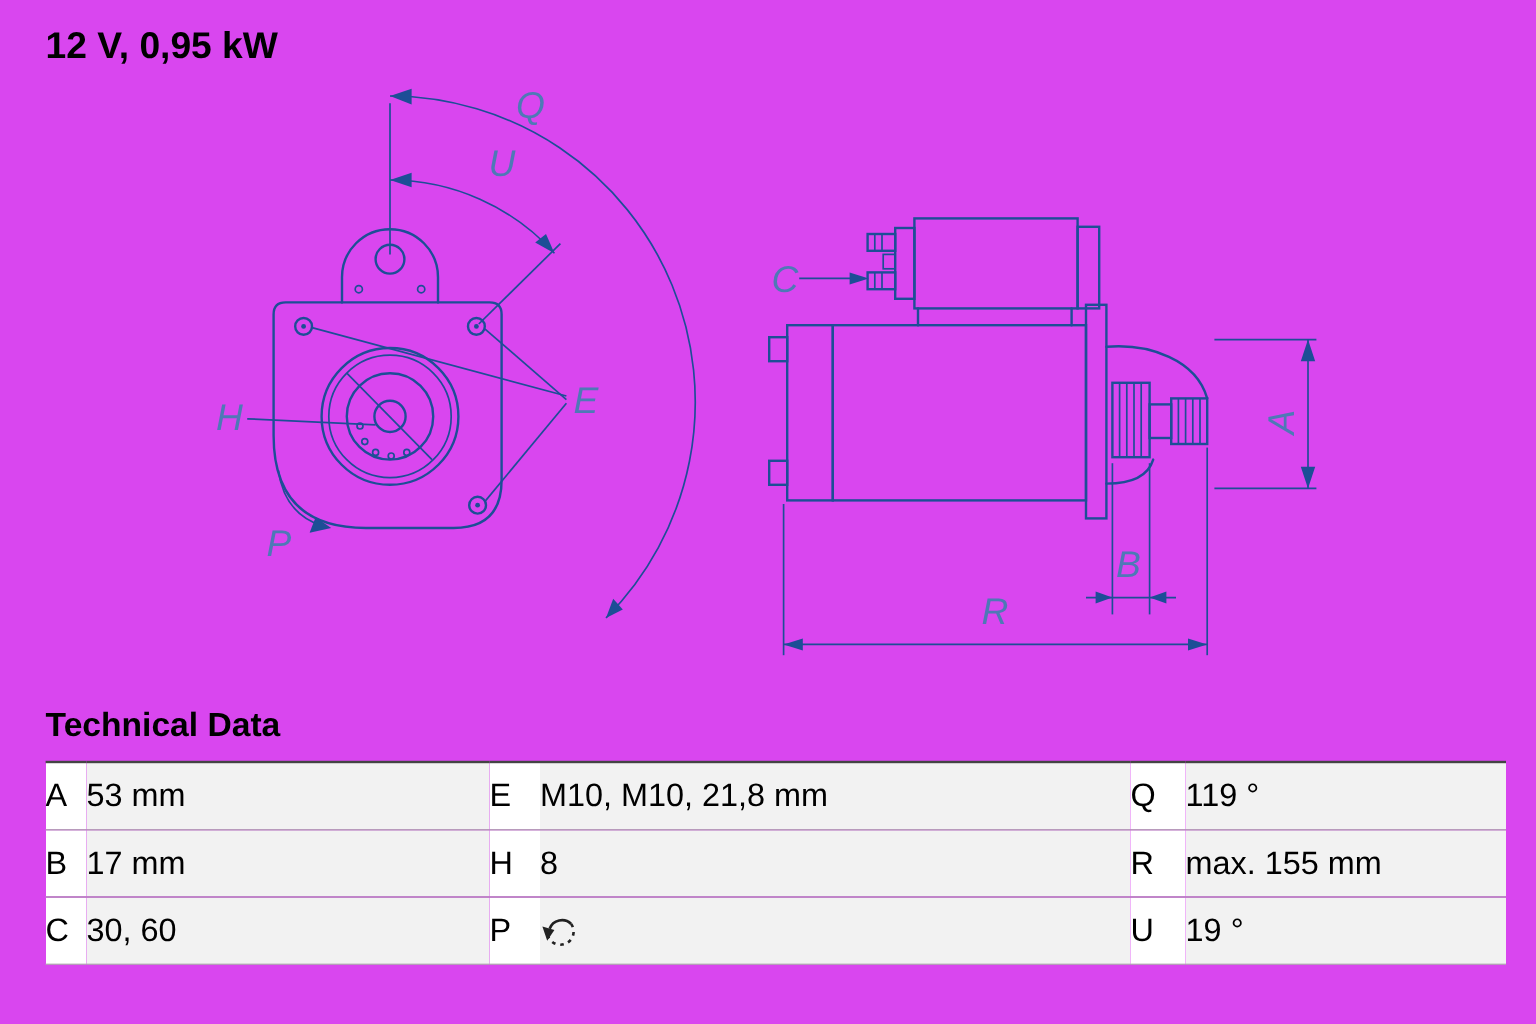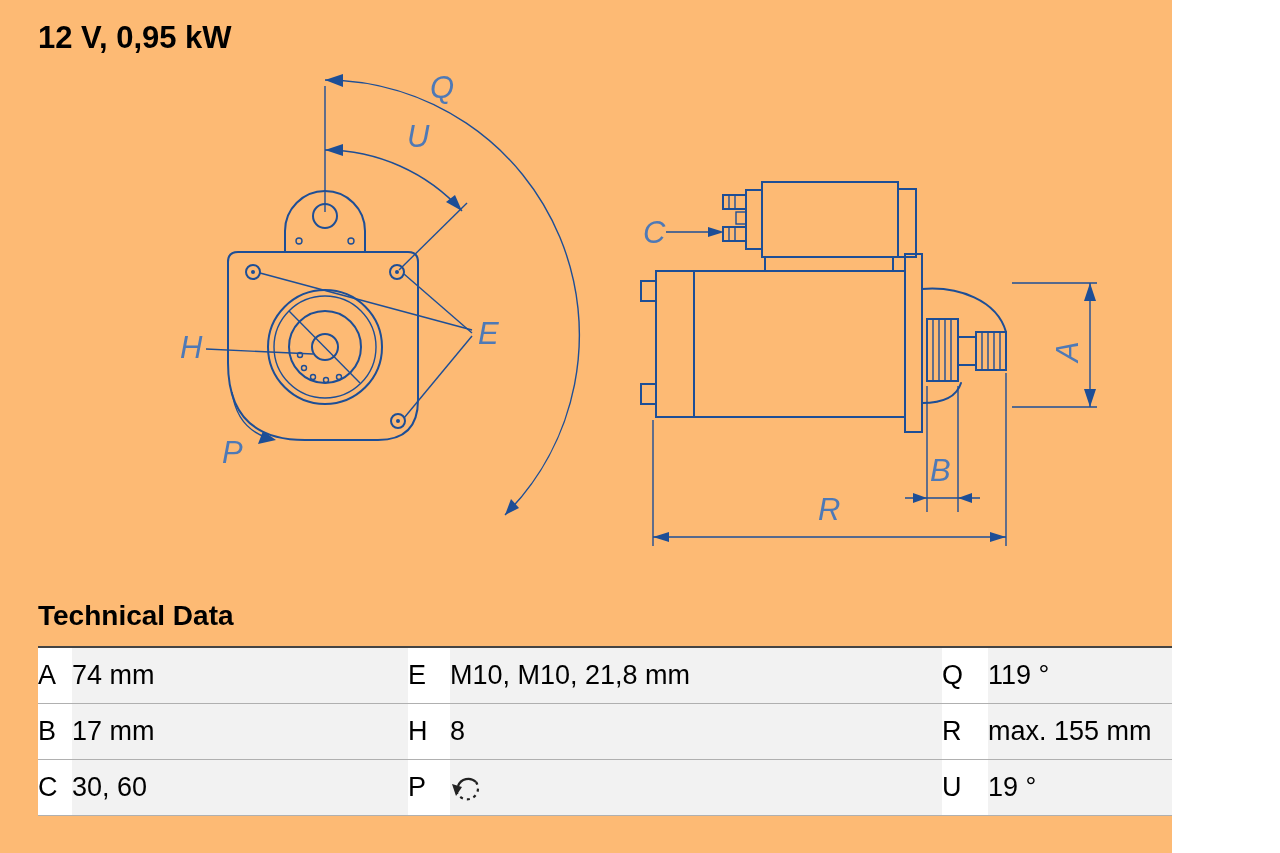--- a/index.html
+++ b/index.html
@@ -1,26 +1,26 @@
 <!DOCTYPE html>
 <html style="--line-color: #1d4e96; --label-color: #4e79b6;"><head>
 <meta charset="utf-8">
 <style>
   html,body{margin:0;padding:0;background:#fff;}
-  .page{position:relative;width:1172px;height:853px;background:#fdba74;overflow:hidden;
+  .page{position:relative;width:1280px;height:853px;background:#d946ef;overflow:hidden;
         font-family:"Liberation Sans",sans-serif;color:#000;}
   .title{position:absolute;left:38px;top:20px;font-size:31px;font-weight:bold;}
   .tech-svg{position:absolute;left:0;top:0;width:1280px;height:575px;}
   .ln{stroke:var(--line-color,#1d4e96);fill:none;stroke-width:2;stroke-linecap:round;}
   .ln-thin{stroke:var(--line-color,#1d4e96);fill:none;stroke-width:1.4;}
   .arrow{fill:var(--line-color,#1d4e96);stroke:none;}
   .lbl{fill:var(--label-color,#4e79b6);font-family:"Liberation Sans",sans-serif;
        font-style:italic;font-size:31px;}
   .data-section{position:absolute;left:38px;top:588px;width:1217px;}
-  .data-heading{font-size:28px;font-weight:bold;line-height:32px;margin:12px 0 14px 0;}
+  .data-heading{font-size:28px;font-weight:bold;line-height:32px;margin:0 0 14px 0;}
   table.specs{border-collapse:collapse;table-layout:fixed;width:1217px;
               border-top:2px solid #444;font-size:27px;}
   table.specs td{border-bottom:1px solid #b0b0b0;padding:11px 0;line-height:33px;
                  vertical-align:middle;white-space:nowrap;overflow:hidden;}
   td.k{background:#fff;padding-left:6px;}
   td.v{background:#f2f2f2;padding-left:12px;}
   .picon{display:inline-block;vertical-align:middle;line-height:0;}
 </style>
 </head>
 <body>
@@ -169,21 +169,21 @@
         <col style="width:34px">
           <col style="width:336px">
         <col style="width:42px">
           <col style="width:492px">
         <col style="width:46px">
           <col style="width:267px">
       </colgroup>
       <tbody>
         <tr>
           <td class="k">A</td>
-          <td class="v">74 mm</td>
+          <td class="v">53 mm</td>
           <td class="k">E</td>
           <td class="v">M10, M10, 21,8 mm</td>
           <td class="k">Q</td>
           <td class="v">119 °</td>
         </tr>
         <tr>
           <td class="k">B</td>
           <td class="v">17 mm</td>
           <td class="k">H</td>
           <td class="v">8</td>

